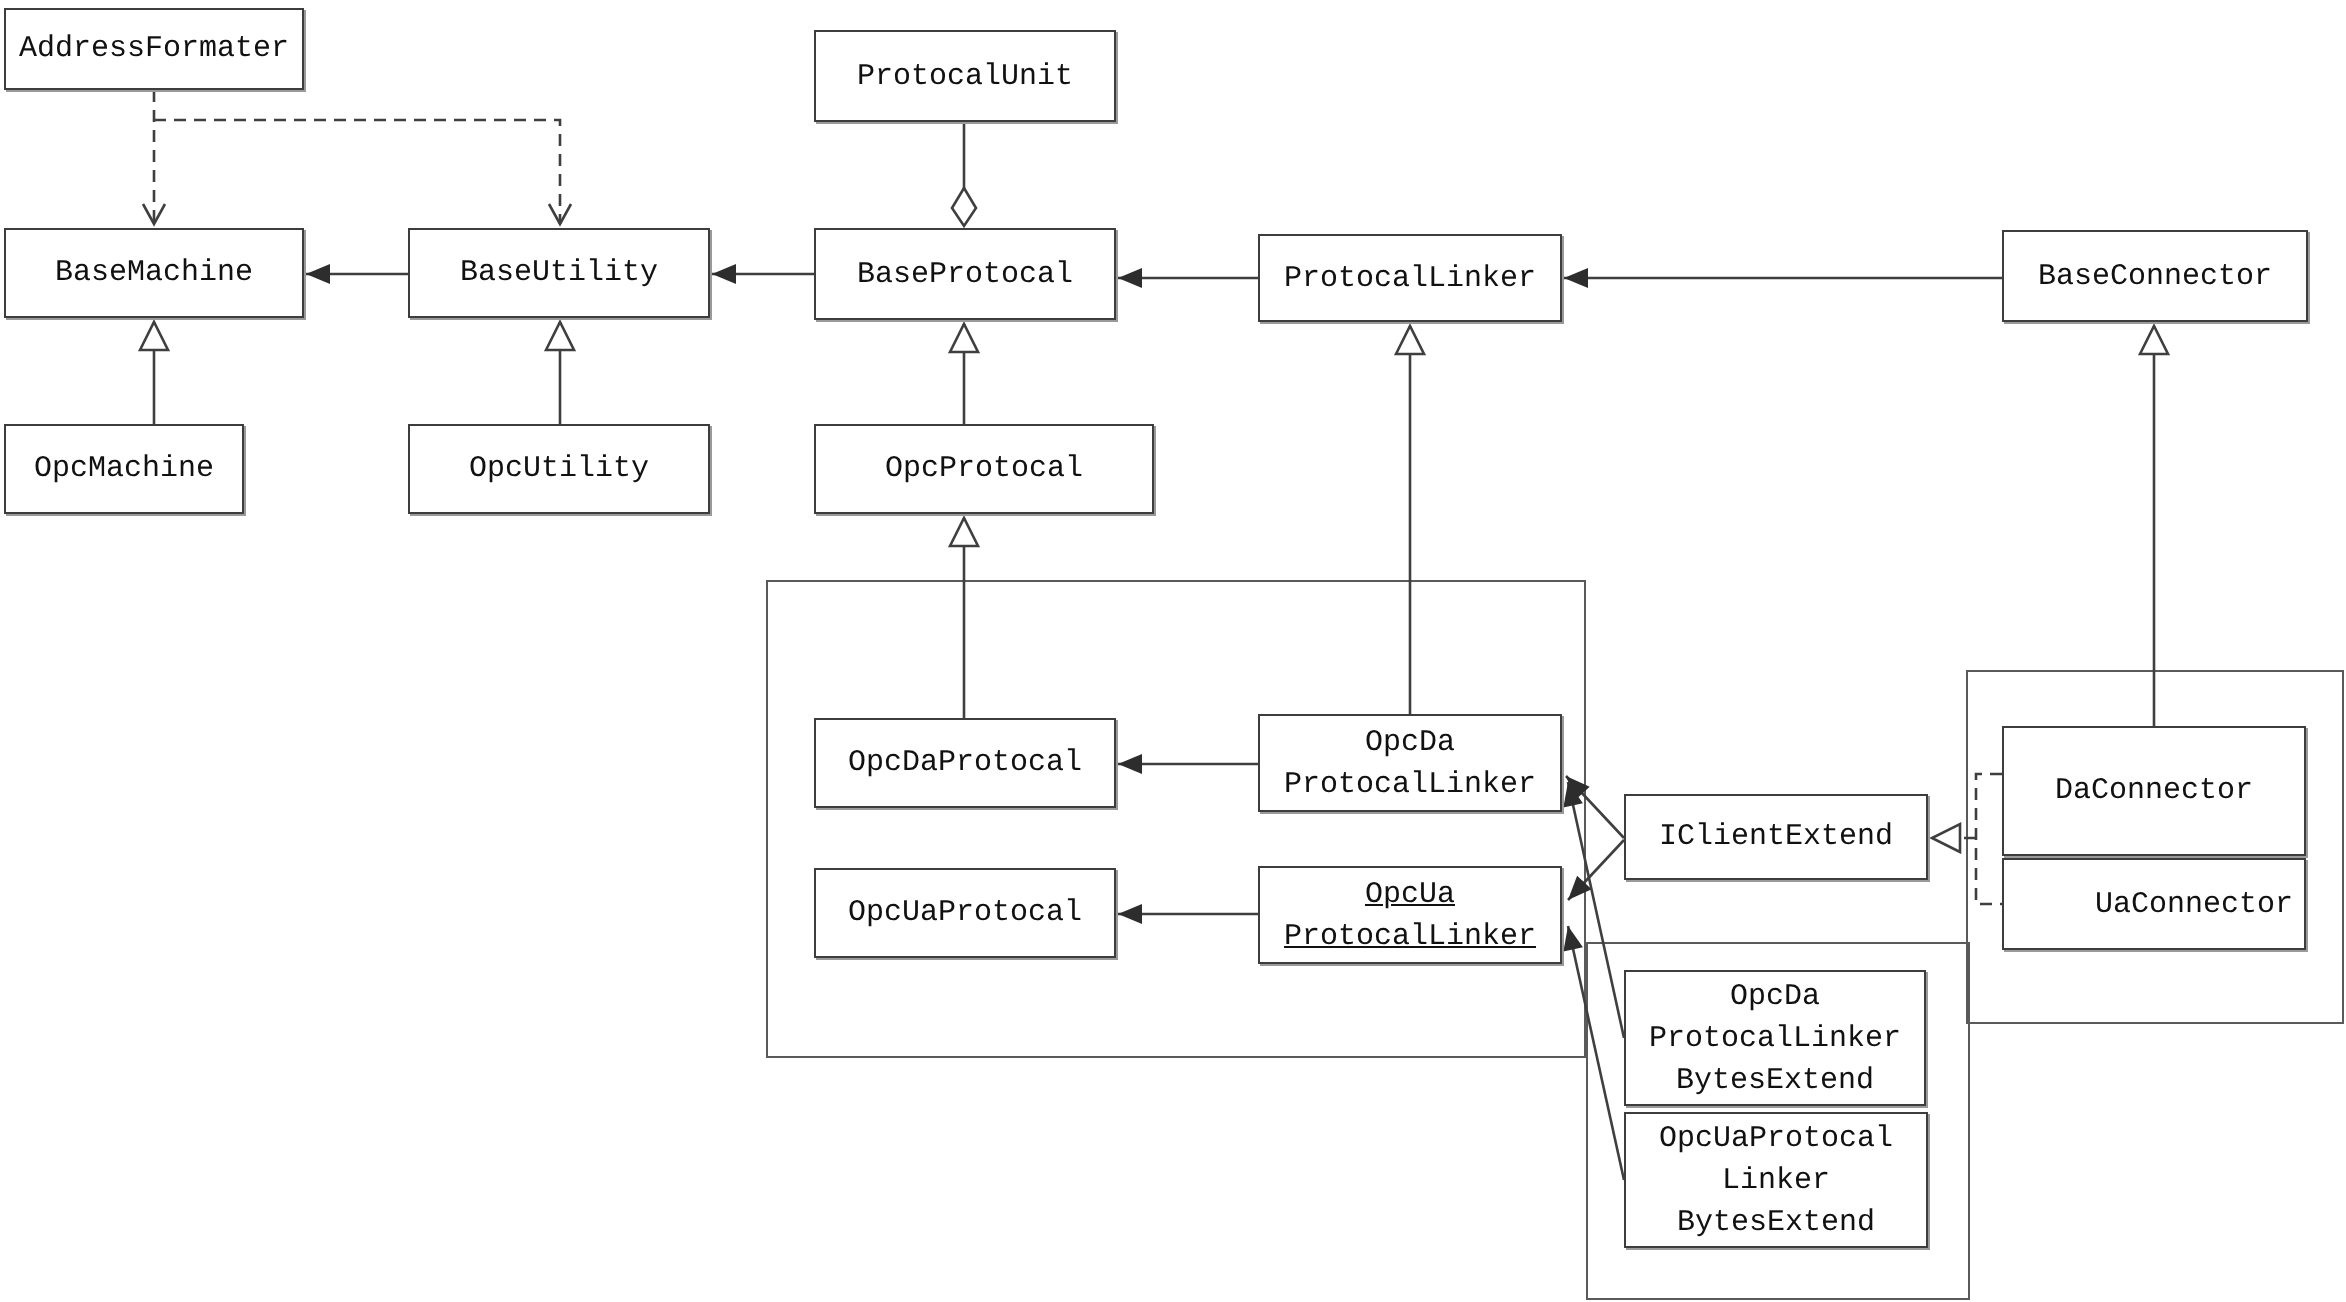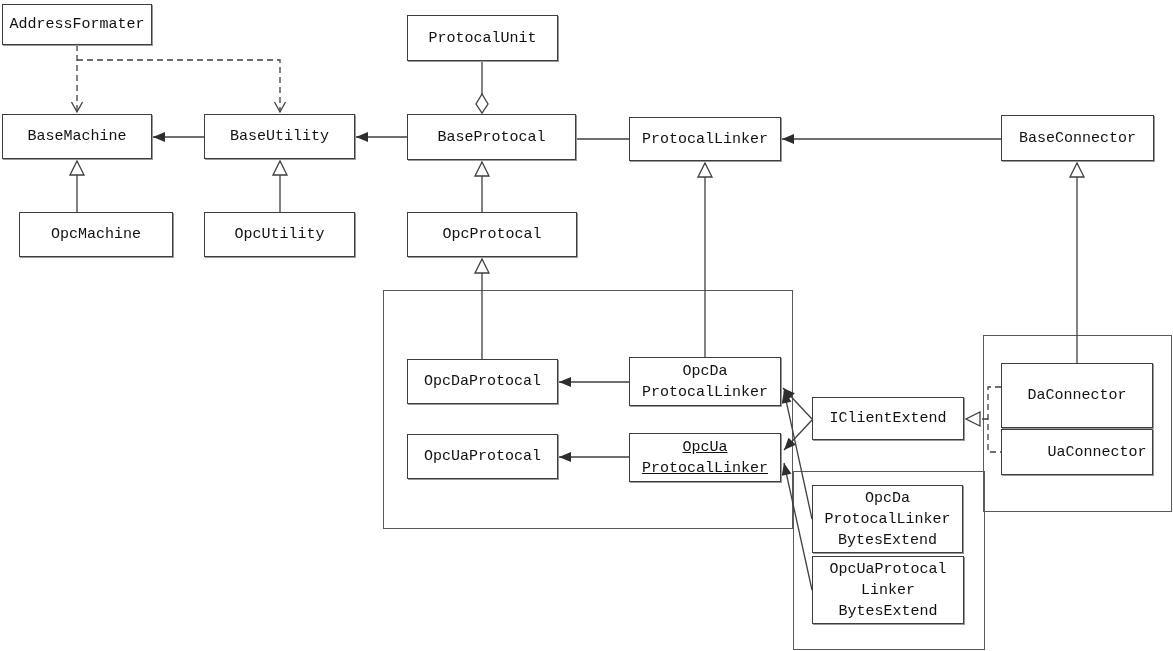--- a/index.html
+++ b/index.html
@@ -105,27 +105,27 @@
   </svg>
 
   <div class="node" style="left:2px; top:4px; width:150px; height:41px;">AddressFormater</div>
 
   <div class="node" style="left:407px; top:15px; width:151px; height:46px;">ProtocalUnit</div>
 
   <div class="node" style="left:2px; top:114px; width:150px; height:45px;text-align:center;">BaseMachine</div>
 
   <div class="node" style="left:204px; top:114px; width:151px; height:45px;">BaseUtility</div>
 
-  <div class="node" style="left:407px; top:114px; width:169px; height:46px;">BaseProtocal</div>
+  <div class="node" style="left:407px; top:114px; width:151px; height:46px;">BaseProtocal</div>
 
   <div class="node" style="left:629px; top:117px; width:152px; height:44px;">ProtocalLinker</div>
 
   <div class="node" style="left:1001px; top:115px; width:153px; height:46px;">BaseConnector</div>
 
-  <div class="node" style="left:2px; top:212px; width:154px; height:45px;margin-left:17px;">OpcMachine</div>
+  <div class="node" style="left:2px; top:212px; width:120px; height:45px;">OpcMachine</div>
 
   <div class="node" style="left:204px; top:212px; width:151px; height:45px;">OpcUtility</div>
 
   <div class="node" style="left:407px; top:212px; width:170px; height:45px;">OpcProtocal</div>
 
   <div class="node" style="left:407px; top:359px; width:151px; height:45px;">OpcDaProtocal</div>
 
   <div class="node" style="left:629px; top:357px; width:152px; height:49px;">OpcDa
 ProtocalLinker</div>
 

